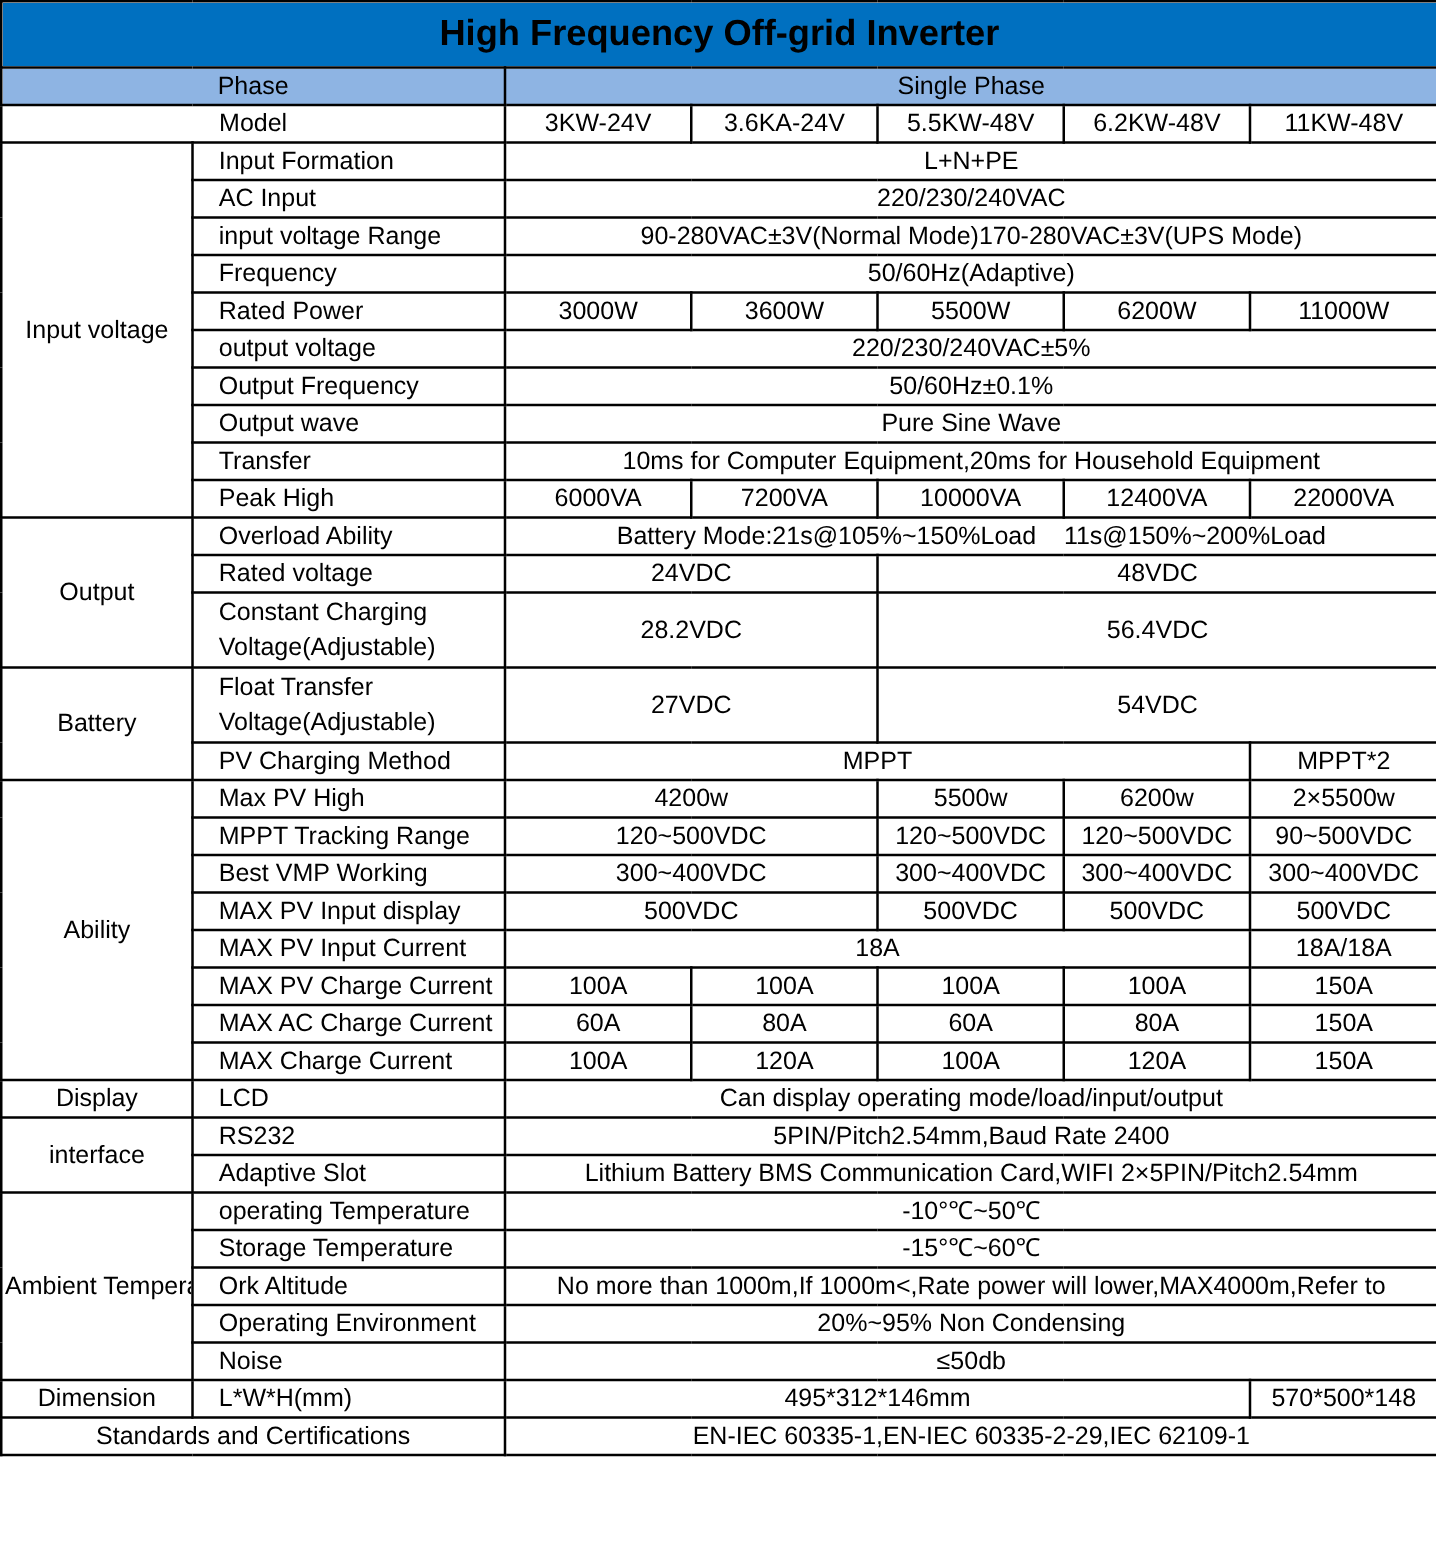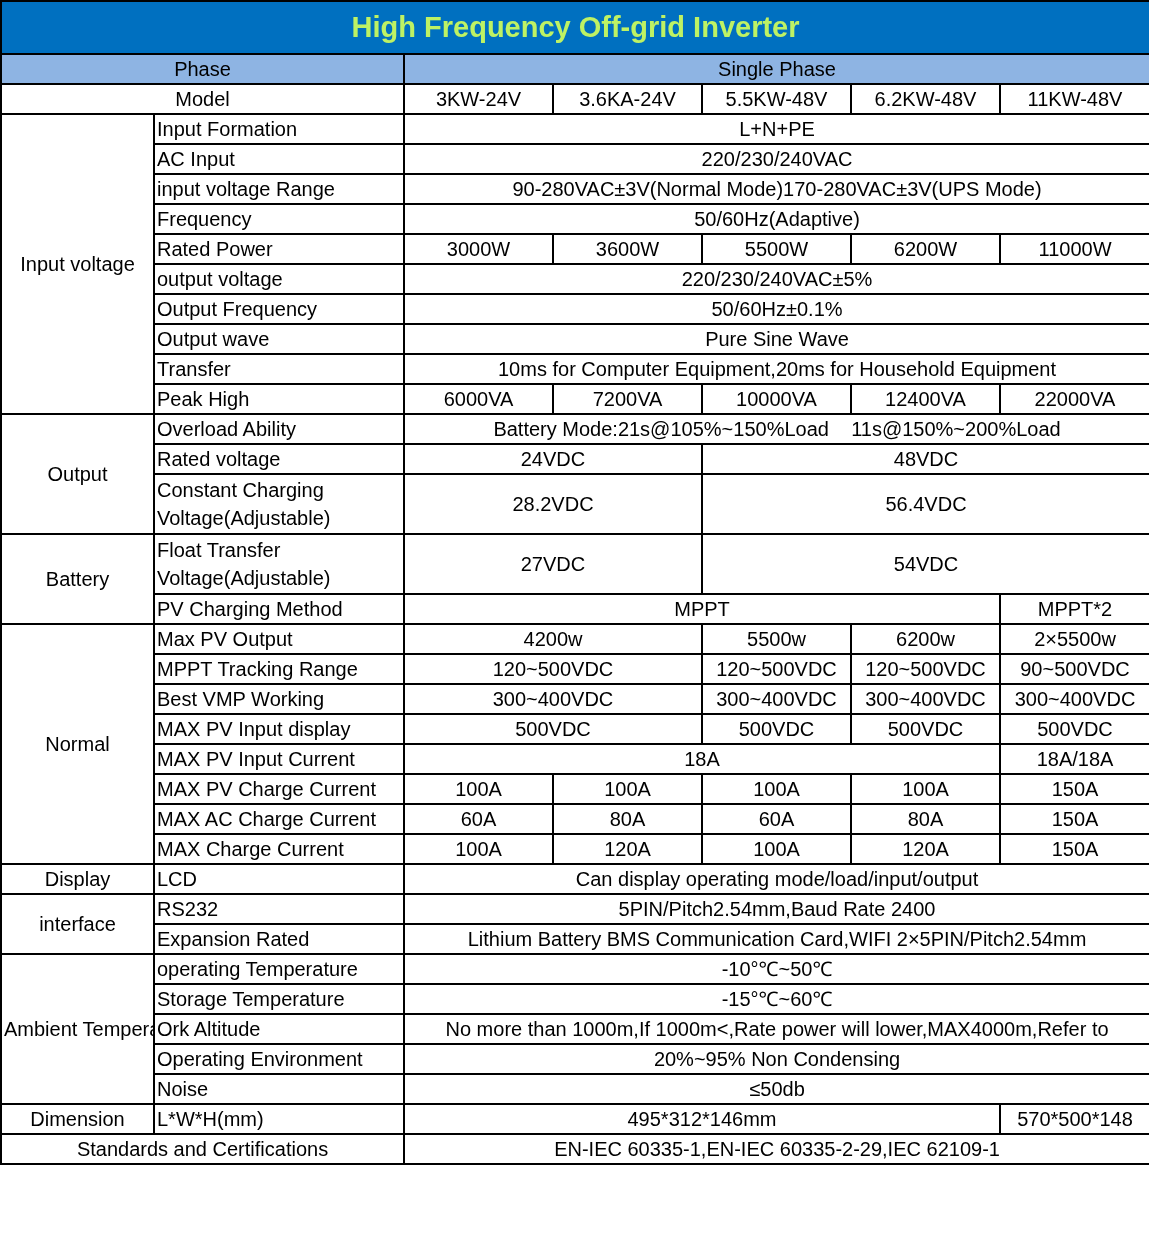--- a/index.html
+++ b/index.html
@@ -14,25 +14,25 @@
   }
   table.spec td {
     border: 2px solid #000;
     padding: 0 2px;
     text-align: center;
     vertical-align: middle;
     line-height: 27px;
     white-space: nowrap;
     overflow: hidden;
   }
-  table.spec td.lbl { text-align: left; padding-left: 2px; }
+  table.spec td.lbl { text-align: left; padding-left: 20px; }
   table.spec td.wrap { white-space: normal; line-height: 28px; margin-left: 28px; }
   tr.title td {
     background: #0070C0;
-    color: #bef264;
+    color: #000000;
     font-weight: bold;
     font-size: 29px;
     height: 51px;
     border-color: #000;
   }
   tr.phase td { background: #8EB4E3; height: 28px; }
   tr.r td { height: 28px; }
   tr.r2 td { height: 58px; }
   td.grp { white-space: normal; line-height: 28px; }
 </style>
@@ -141,22 +141,22 @@
     <td colspan="2">27VDC</td>
     <td colspan="3">54VDC</td>
   </tr>
   <tr class="r">
     <td class="lbl">PV Charging Method</td>
     <td colspan="4">MPPT</td>
     <td>MPPT*2</td>
   </tr>
 
   <tr class="r">
-    <td rowspan="8" class="grp">Normal</td>
-    <td class="lbl">Max PV Output</td>
+    <td rowspan="8" class="grp">Ability</td>
+    <td class="lbl">Max PV High</td>
     <td colspan="2">4200w</td>
     <td>5500w</td>
     <td>6200w</td>
     <td>2×5500w</td>
   </tr>
   <tr class="r">
     <td class="lbl">MPPT Tracking Range</td>
     <td colspan="2">120~500VDC</td>
     <td>120~500VDC</td>
     <td>120~500VDC</td>
@@ -211,21 +211,21 @@
     <td class="lbl">LCD</td>
     <td colspan="5">Can display operating mode/load/input/output</td>
   </tr>
 
   <tr class="r">
     <td rowspan="2" class="grp">interface</td>
     <td class="lbl">RS232</td>
     <td colspan="5">5PIN/Pitch2.54mm,Baud Rate 2400</td>
   </tr>
   <tr class="r">
-    <td class="lbl">Expansion Rated</td>
+    <td class="lbl">Adaptive Slot</td>
     <td colspan="5">Lithium Battery BMS Communication Card,WIFI 2×5PIN/Pitch2.54mm</td>
   </tr>
 
   <tr class="r">
     <td rowspan="5" class="grp">Ambient Temperature</td>
     <td class="lbl">operating Temperature</td>
     <td colspan="5">-10°℃~50℃</td>
   </tr>
   <tr class="r">
     <td class="lbl">Storage Temperature</td>

